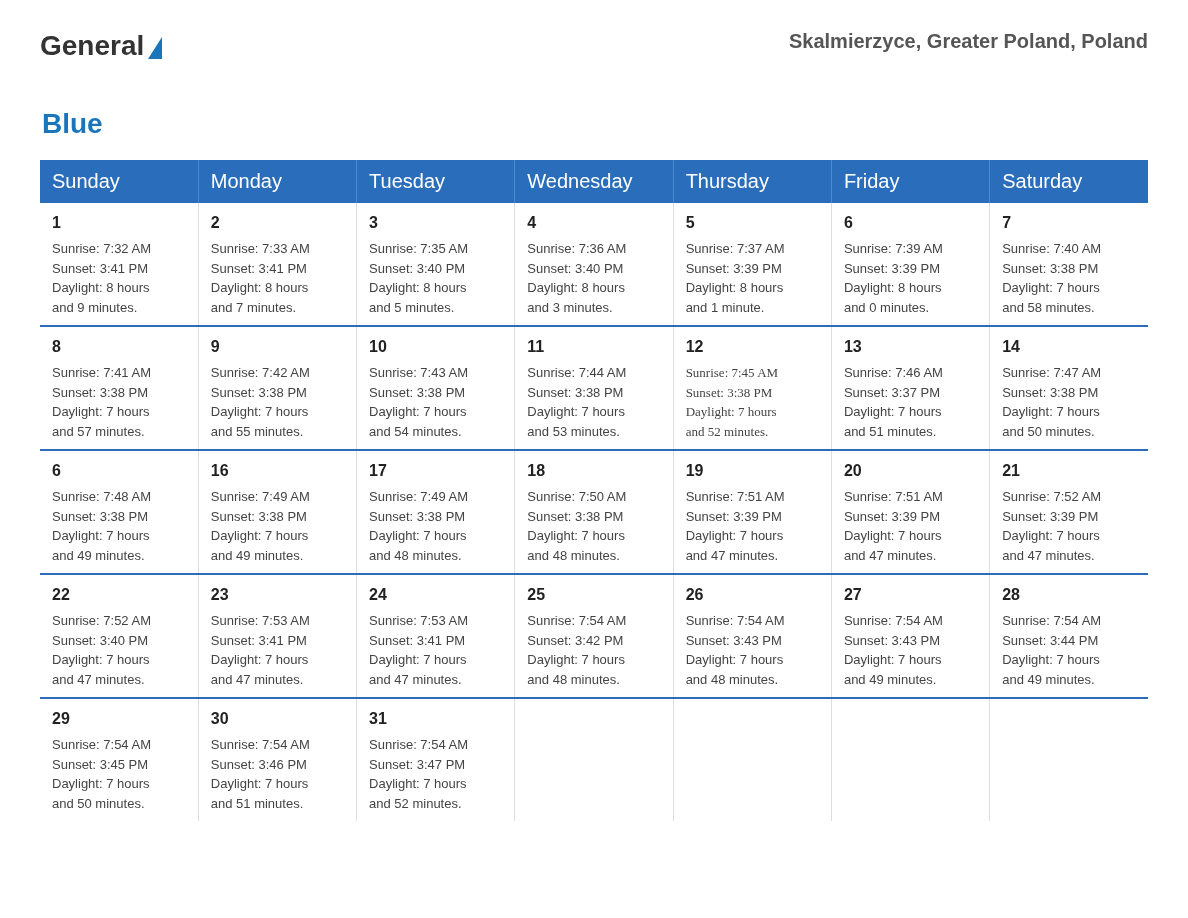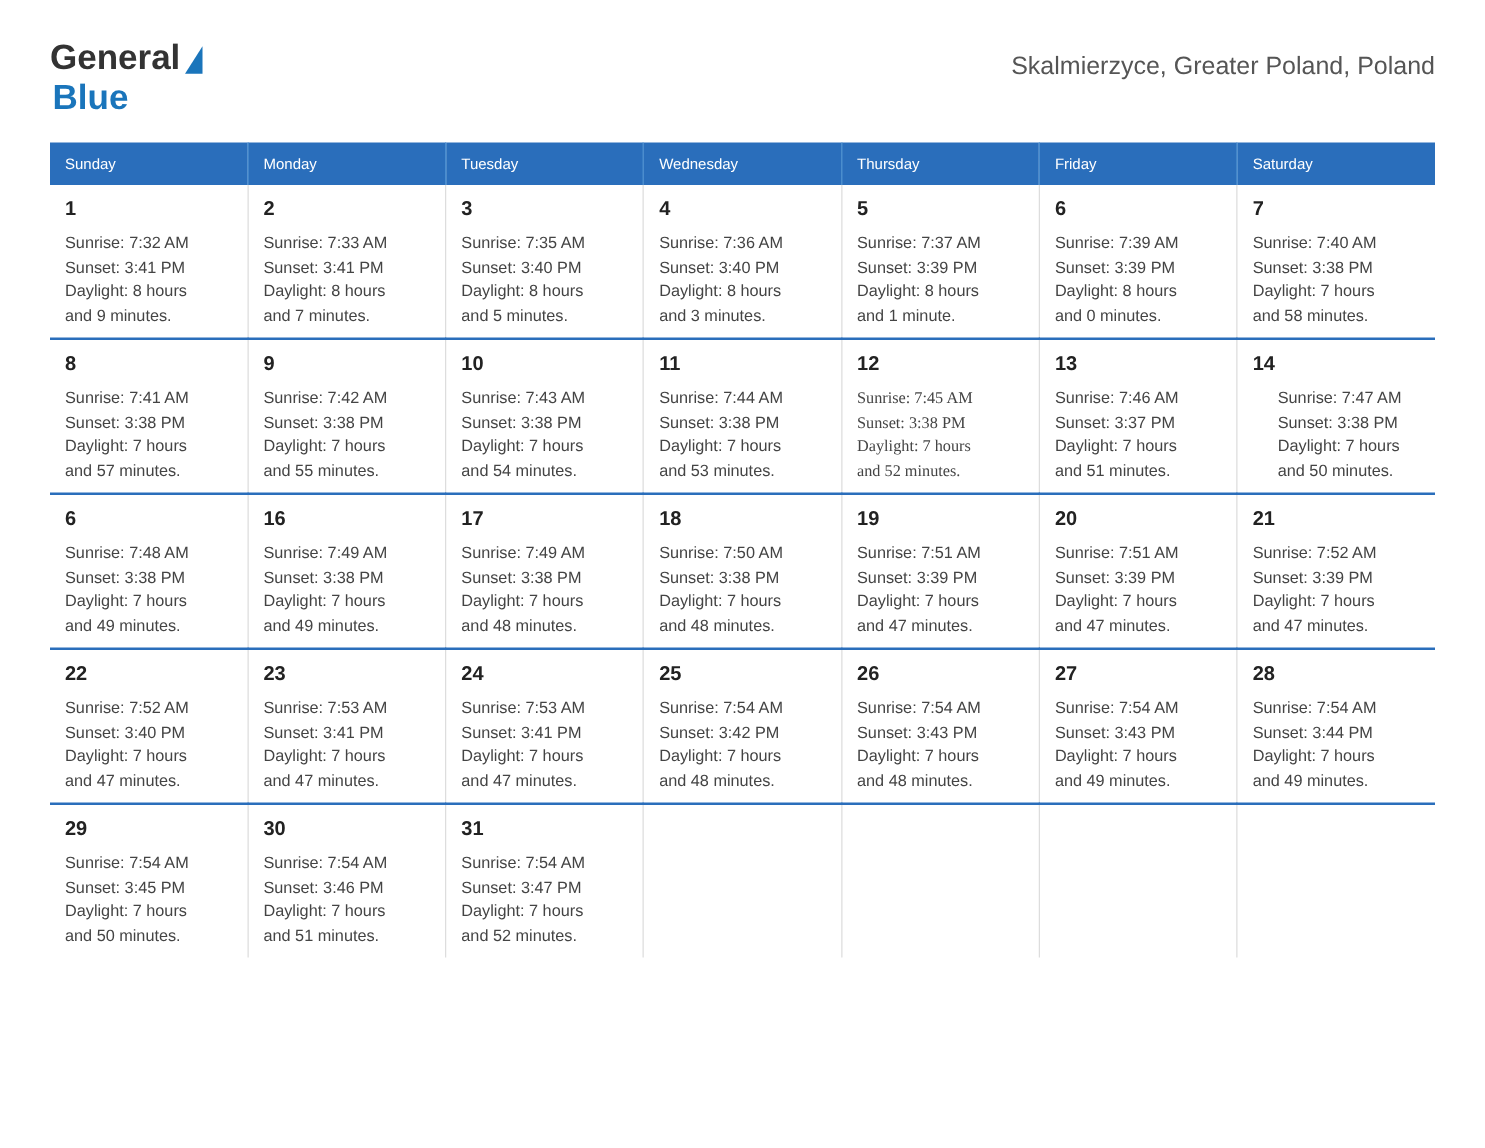--- a/index.html
+++ b/index.html
@@ -13,20 +13,21 @@
     .header {
       display: flex;
       justify-content: space-between;
       align-items: flex-start;
       margin-bottom: 20px;
     }
     .logo {
       display: flex;
       flex-direction: column;
       align-items: flex-start;
+      gap: 46px;
     }
     .logo-top {
       display: flex;
       align-items: center;
     }
     .logo-general {
       font-size: 28px;
       font-weight: bold;
       color: #333;
     }
@@ -50,32 +51,33 @@
       text-align: right;
     }
     .month-title {
       font-size: 52px;
       font-weight: normal;
       color: #222;
     }
     .location {
       font-size: 20px;
       color: #555;
-      margin-top: 12px;
+      margin-top: 0;
+      font-weight: bold;
     }
     table {
       width: 100%;
       border-collapse: collapse;
     }
     thead tr {
       background-color: #2a6ebb;
     }
     thead th {
       color: #fff;
-      font-size: 12px;
+      font-size: 20px;
       font-weight: normal;
       padding: 10px 12px;
       text-align: left;
       border-right: 1px solid #4a8ed0;
     }
     thead th:last-child {
       border-right: none;
     }
     tbody tr {
       border-bottom: 2px solid #2a6ebb;
@@ -226,21 +228,21 @@
         </td>
         <td>
           <span class="day-num">13</span>
           <div class="day-info" style="white-space: pre-line;">Sunrise: 7:46 AM
 Sunset: 3:37 PM
 Daylight: 7 hours
 and 51 minutes.</div>
         </td>
         <td>
           <span class="day-num">14</span>
-          <div class="day-info" style="white-space: pre-line; margin-left: 20px;">Sunrise: 7:47 AM
+          <div class="day-info" style="white-space: pre-line;">Sunrise: 7:47 AM
 Sunset: 3:38 PM
 Daylight: 7 hours
 and 50 minutes.</div>
         </td>
       </tr>
       <tr>
         <td>
           <span class="day-num">6</span>
           <div class="day-info" style="white-space: pre-line;">Sunrise: 7:48 AM
 Sunset: 3:38 PM

